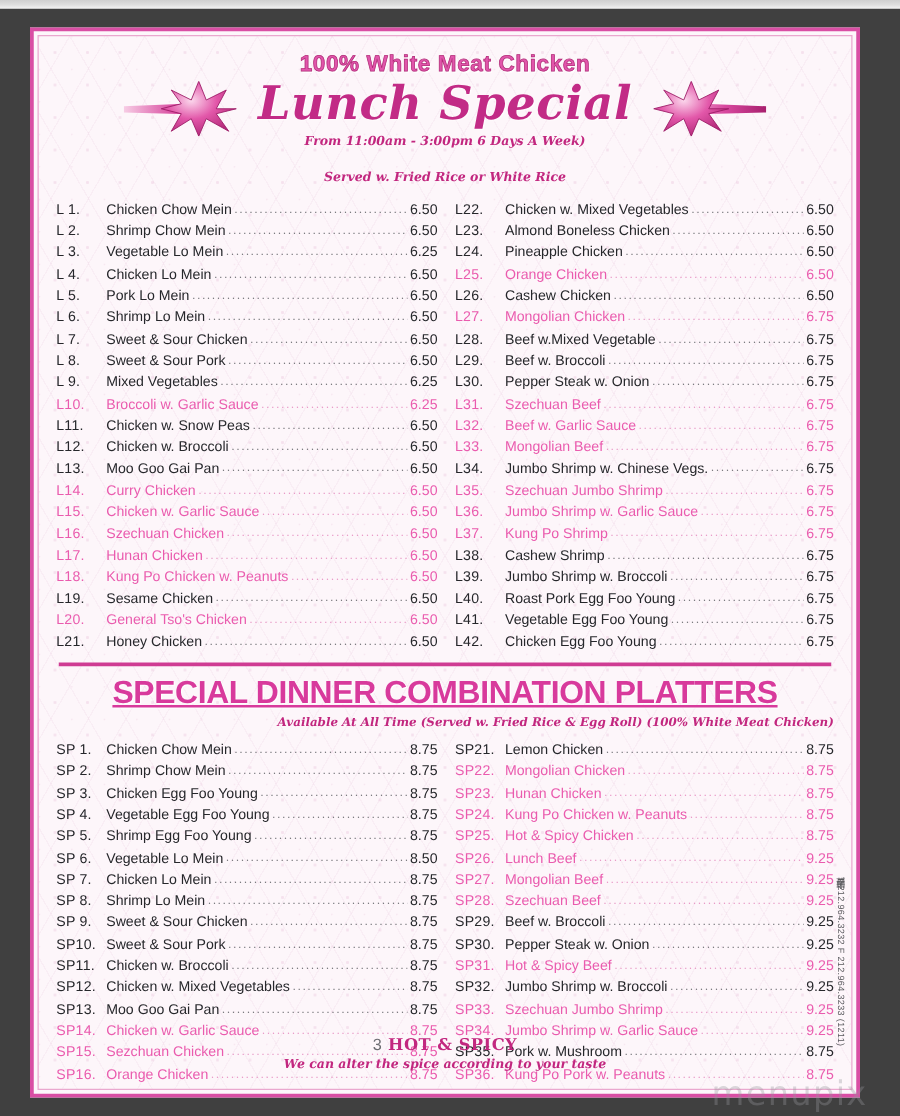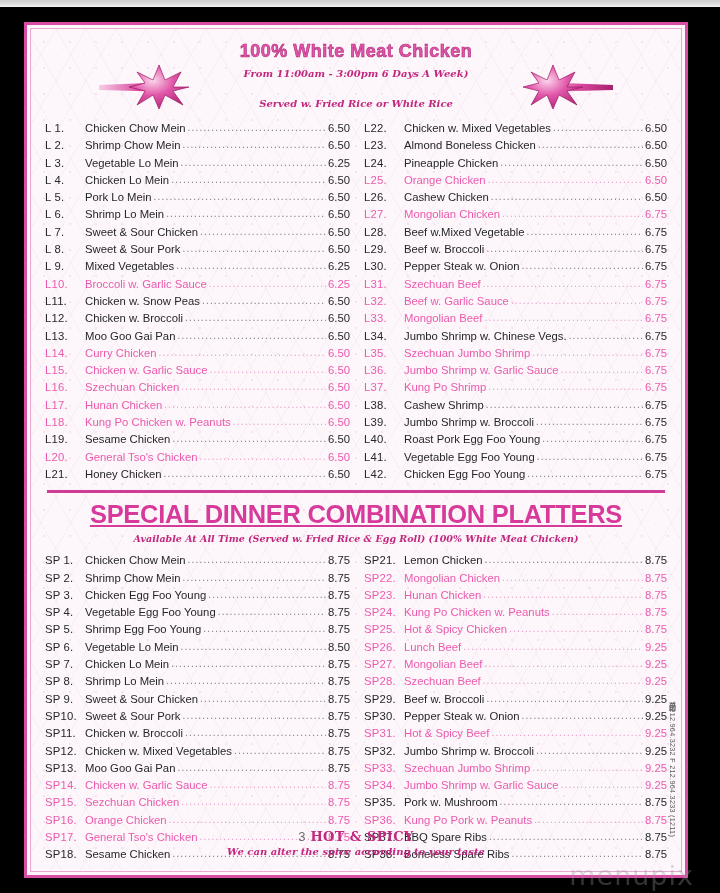--- a/index.html
+++ b/index.html
@@ -5,21 +5,21 @@
   * { box-sizing: border-box; margin: 0; padding: 0; }
   html, body {
     width: 720px; height: 893px;
     background: #ffffff;
     font-family: "Liberation Sans", sans-serif;
     overflow: hidden;
   }
   #page {
     position: relative;
     width: 720px; height: 893px;
-    background: #000000;
+    background: #404040;
   }
   
   .top-strip {
     position: absolute; top: 0; left: 0;
     width: 720px; height: 7px;
     background: linear-gradient(to bottom, #cfcfcf 0%, #dedede 55%, #f4f4f4 100%);
   }
   .menu-card {
     position: absolute;
     left: 24px; top: 22px;
@@ -134,21 +134,21 @@
     text-align: center;
     font-size: 25.5px;
     font-weight: bold;
     color: #d83a9c;
     letter-spacing: -0.3px;
     margin-top: 7px;
     text-shadow: 1px 1px 0 rgba(255,255,255,0.85);
     text-decoration: underline;
   }
   .dinner-sub {
-    text-align: center;
+    text-align: right;
     font-family: "DejaVu Serif", serif;
     font-style: italic;
     font-weight: bold;
     font-size: 9.5px;
     color: #c2277f;
     margin-top: 4px;
   }
 
   
   .footer {
@@ -234,20 +234,21 @@
           <path d="M0 20 L74 17 L74 27 L0 25 Z" fill="url(#gb)"></path>
           <path d="M60 0 L66 15 L82 7 L74 22 L90 22 L74 26 L84 40 L66 30 L60 44 L54 30 L38 40 L46 26 L30 22 L46 18 L38 7 L54 15 Z" fill="url(#gs)" stroke="#9c1a66" stroke-width="0.7"></path>
         </svg>
 
         <svg class="star right" viewBox="0 0 120 44">
           <path d="M120 20 L46 17 L46 27 L120 25 Z" fill="url(#gb)"></path>
           <path d="M60 0 L66 15 L82 7 L74 22 L90 22 L74 26 L84 40 L66 30 L60 44 L54 30 L38 40 L46 26 L30 22 L46 18 L38 7 L54 15 Z" fill="url(#gs)" stroke="#9c1a66" stroke-width="0.7"></path>
         </svg>
 
         <div class="hdr-top">100% White Meat Chicken</div>
+        <div class="hdr-main">Lunch Special</div>
         <div class="hdr-sub">From 11:00am - 3:00pm 6 Days A Week)</div>
         <div class="hdr-sub" style="margin-top:16px">Served w. Fried Rice or White Rice</div>
       </div>
 
       <div class="cols">
         <div class="col left" id="lunch-left">
             <div class="row">
               <span class="num">L  1.</span>
               <span class="nm">Chicken Chow Mein</span>
               <span class="dots">...........................................................</span>

